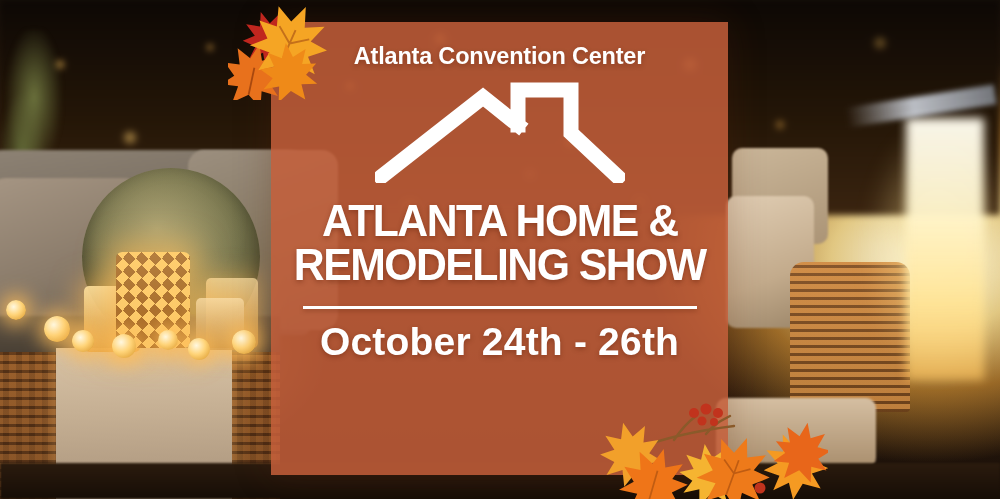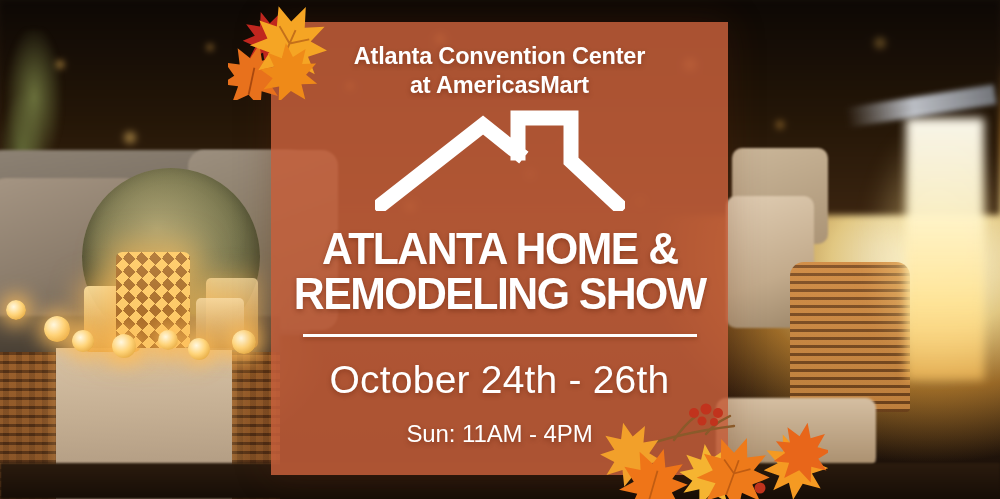--- a/index.html
+++ b/index.html
@@ -227,23 +227,23 @@
   }
 
   .divider{
     margin-top:18px;
     width:394px;height:3px;
     background:#fff;
     box-shadow:0 2px 4px rgba(92,32,10,.35);
   }
 
   .dates{
-    margin-top:23px;
+    margin-top:13px;
     font-size:39px;line-height:1;
-    font-weight:normal;
+    font-weight:bold;
     letter-spacing:.2px;
   }
 
   .hours{
     margin-top:19px;
     font-size:24px;line-height:1.3;
     font-weight:normal;
     letter-spacing:-.1px;
   }
   .pipe{
@@ -300,40 +300,38 @@
     <div class="heater-pole"></div>
 
     <div class="floor"></div>
   </div>
 
   <div class="panel">
     <div class="panel-inner">
 
       <div class="venue">
         <div>Atlanta Convention Center</div>
-        <div>at AmericasMart</div>
       </div>
 
       <div class="roof-icon">
         <svg width="250" height="102" viewBox="0 0 250 102" fill="none" aria-hidden="true">
           <path d="M6 96 L108 16 L143 44 M143 44 L143 9 L196 9 L196 52 L243 96" stroke="#ffffff" stroke-width="15" stroke-linecap="square" stroke-linejoin="miter"></path>
         </svg>
       </div>
 
       <div class="show-title">
         <div>ATLANTA HOME &amp;</div>
         <div>REMODELING SHOW</div>
       </div>
 
       <div class="divider"></div>
 
       <div class="dates">October 24th - 26th</div>
 
       <div class="hours">
-        <div>Sun: 11AM - 4PM</div>
       </div>
 
     </div>
   </div>
 
   <div class="leaf-cluster leaves-tl">
     <svg width="130" height="110" viewBox="0 0 130 110" aria-hidden="true">
       <g transform="translate(8,30) rotate(-18) scale(0.52)">
         <path d="M50 0 L60 26 L84 14 L75 40 L100 42 L80 60 L98 78 L70 76 L74 104 L50 86 L26 104 L30 76 L2 78 L20 60 L0 42 L25 40 L16 14 L40 26 Z" fill="#c0261e"></path>
       </g>

